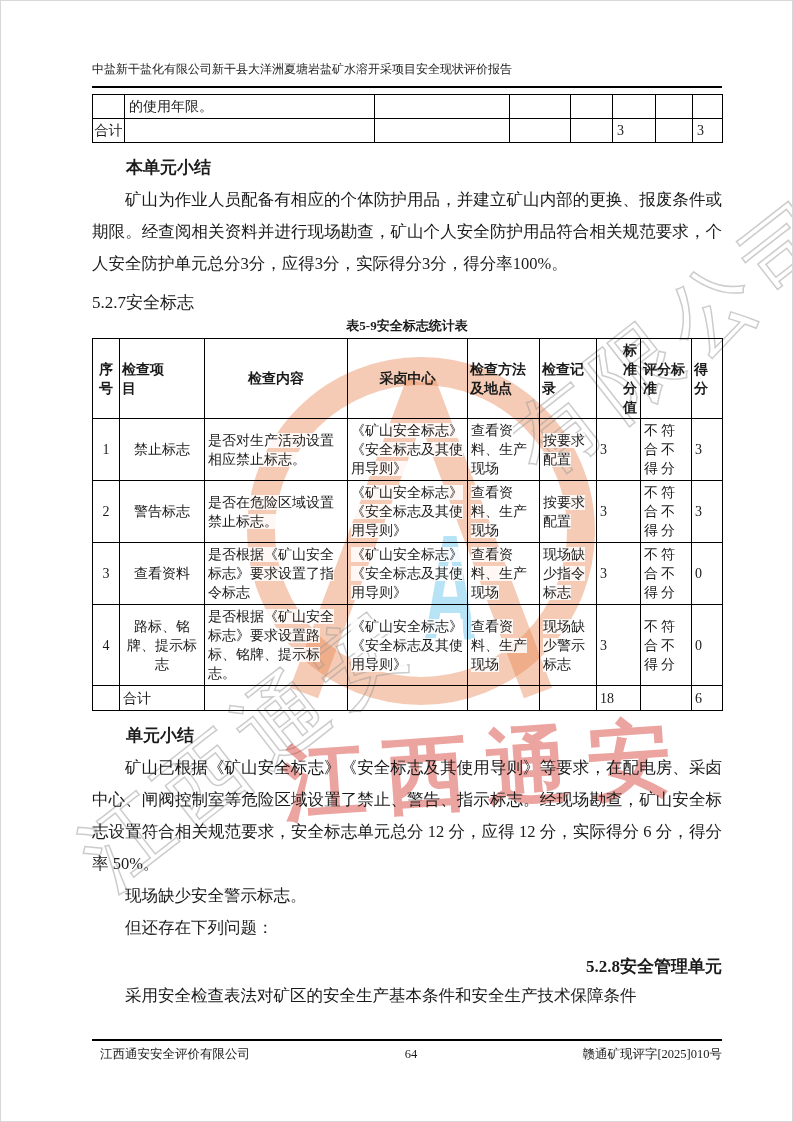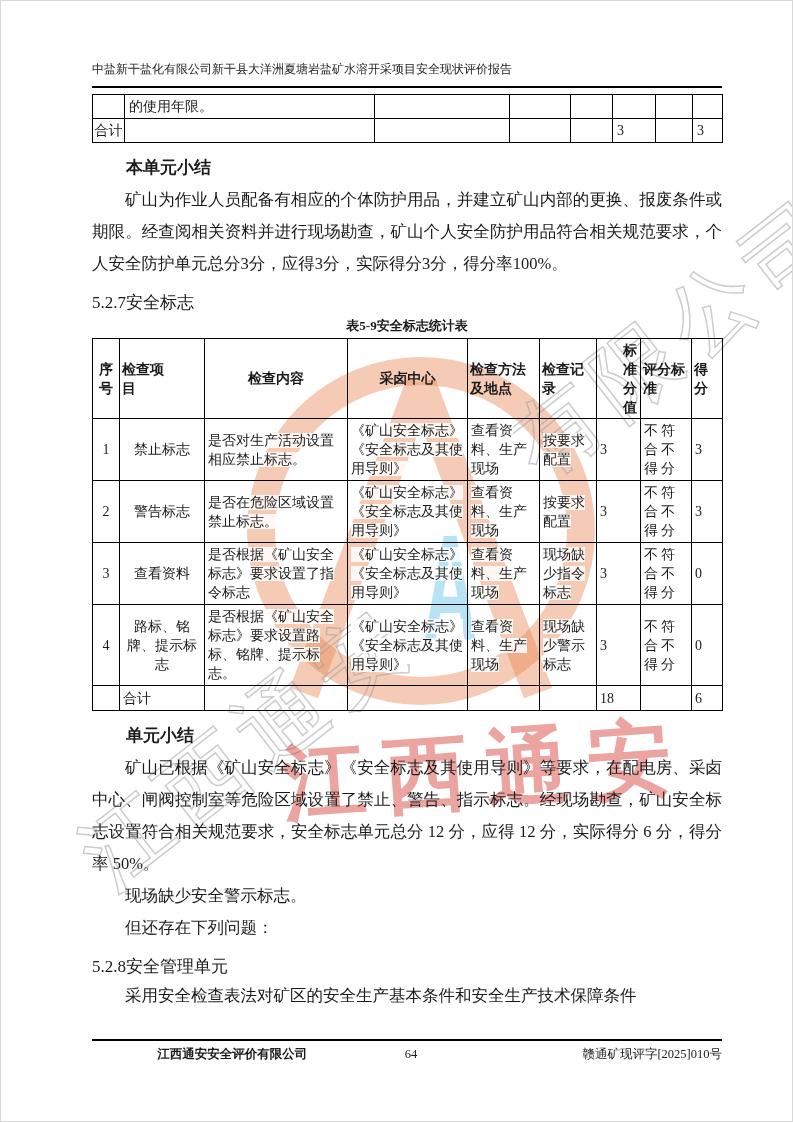--- a/index.html
+++ b/index.html
@@ -24,29 +24,29 @@
 
   .main-table th.pre{white-space:pre-line;}
   .main-table th.vtick{padding:1px 26px;}
   .main-table td{padding:2px 3px;}
   .main-table .ctr{text-align:center;}
   .main-table .spread{letter-spacing:3px;}
   .hl{background:rgba(255,255,255,0.85);box-decoration-break:clone;}
 
   .h-bold{font-size:17px;font-weight:bold;margin:13px 0 5px 0;padding-left:34px;}
   .h-num{font-size:17px;margin:11px 0 2px 0;padding-left:0;}
-  .h-num.bold{font-weight:normal;}
+  .h-num.bold{font-weight:bold;text-align:right;}
   .para{font-size:16.5px;line-height:32px;text-align:justify;text-indent:2em;margin:0;}
   .para.single{margin:0;}
   .tbl-title{font-size:13px;font-weight:bold;text-align:center;margin:3px 0 3px 0;}
 
   .footer{position:absolute;left:91px;top:1038px;width:630px;z-index:2;}
   .footer-rule{border-top:2px solid #000;height:0;margin-bottom:5px;}
   .footer-row{display:flex;align-items:baseline;font-size:12.5px;}
-  .footer-row .fl{flex:1;text-align:right;padding-left:8px;font-weight:bold;}
+  .footer-row .fl{flex:1;text-align:left;padding-left:8px;}
   .footer-row .fc{flex:1;text-align:center;}
   .footer-row .fr{flex:1;text-align:right;}
 </style>
 </head>
 <body>
 
 <div class="page">
 
   <svg class="wm" viewBox="0 0 793 1122">
     <g>

